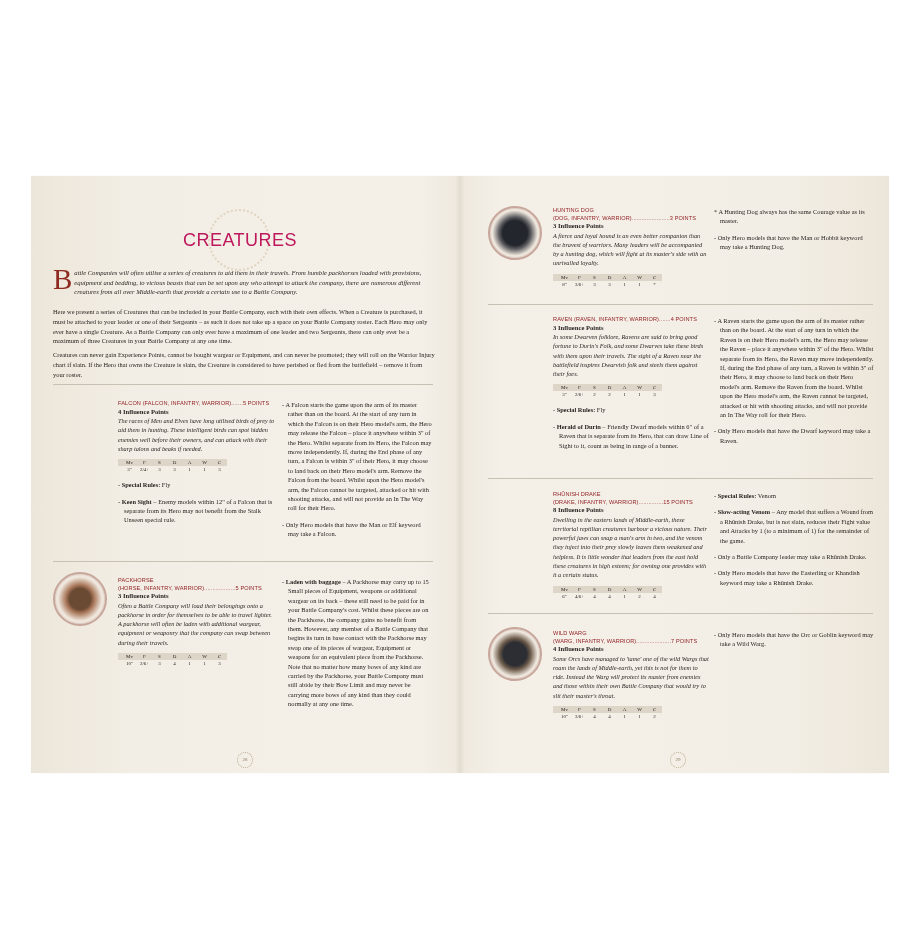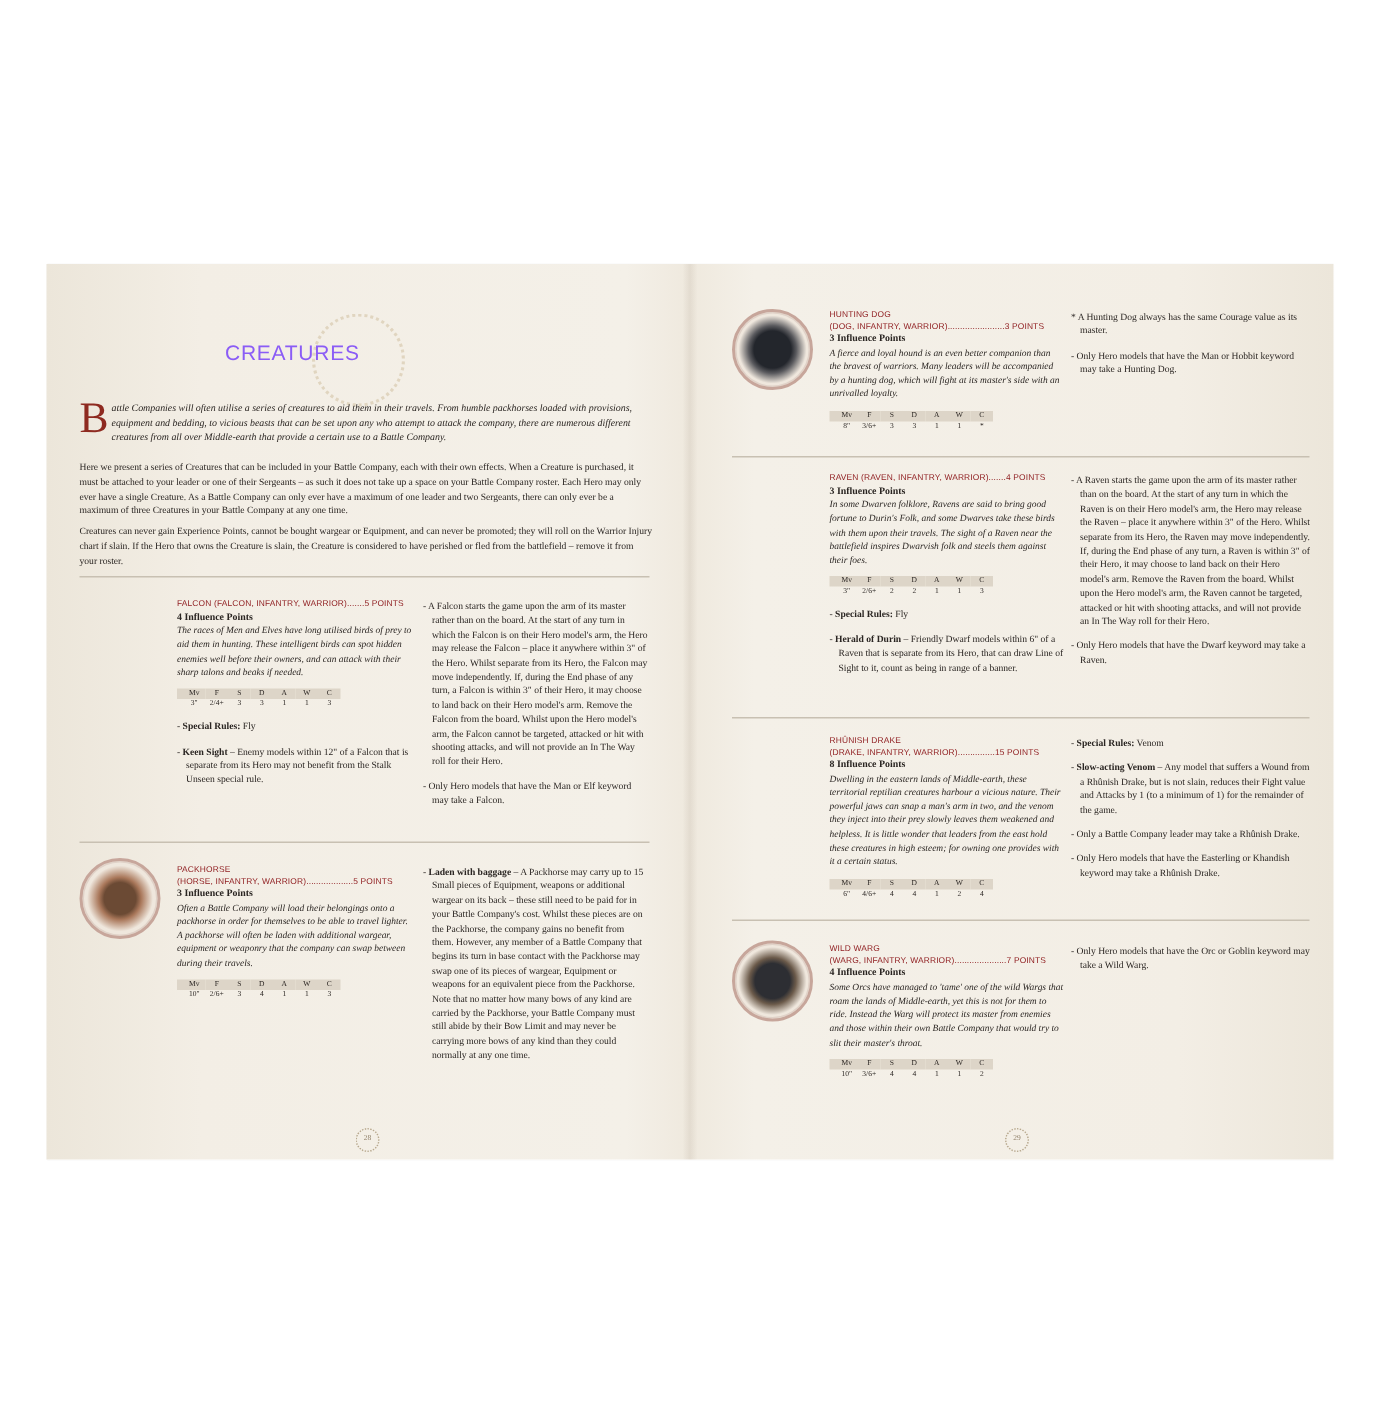--- a/index.html
+++ b/index.html
@@ -10,22 +10,22 @@
             box-shadow: 0 0 1px rgba(0,0,0,0.08); }
   .page { position:absolute; top:0; height:597px; }
   .page.left { left:0; width:429px; }
   .page.right { left:429px; width:429px; }
   .gutter { position:absolute; left:424px; top:0; width:10px; height:597px;
             background: linear-gradient(90deg, rgba(0,0,0,0) 0%, rgba(120,100,80,0.10) 50%, rgba(0,0,0,0) 100%); }
 
   .abs { position:absolute; }
   .wreath { position:absolute; left:208px; top:209px; width:62px; height:62px; border-radius:50%;
             border:2px dotted rgba(190,165,120,0.35); box-sizing:border-box; }
-  .title { position:absolute; left:150px; top:218px; width:180px; text-align:left;
-           font-family:"Liberation Sans", sans-serif; font-size:14px; color:#8b5cf6; letter-spacing:0.5px; font-weight:normal; }
+  .title { position:absolute; left:150px; top:218px; width:180px; text-align:center;
+           font-family:"Liberation Sans", sans-serif; font-size:18px; color:#be185d; letter-spacing:0.5px; font-weight:normal; }
 
   .intro { position:absolute; left:53px; top:268px; width:378px; font-size:6.6px; line-height:9.6px; font-style:italic; }
   .dropcap { float:left; font-size:29px; line-height:22px; color:#8e2a20; margin:0 2px 0 0; font-style:normal; font-family:"Liberation Serif", serif; }
   .body-par { position:absolute; left:53px; width:382px; font-size:6.4px; line-height:9.8px; }
   .hr { position:absolute; height:1px; background:#c8c0b2; }
 
   .entry-head { font-family:"Liberation Sans", sans-serif; font-size:5.6px; color:#8e1b1e; letter-spacing:0.1px; white-space:nowrap; line-height:7.5px; }
   .influence { font-size:6.6px; font-weight:bold; line-height:8.5px; }
   .flavor { font-size:6.3px; line-height:9.3px; font-style:italic; }
   .rules { font-size:6.4px; line-height:9.4px; }

